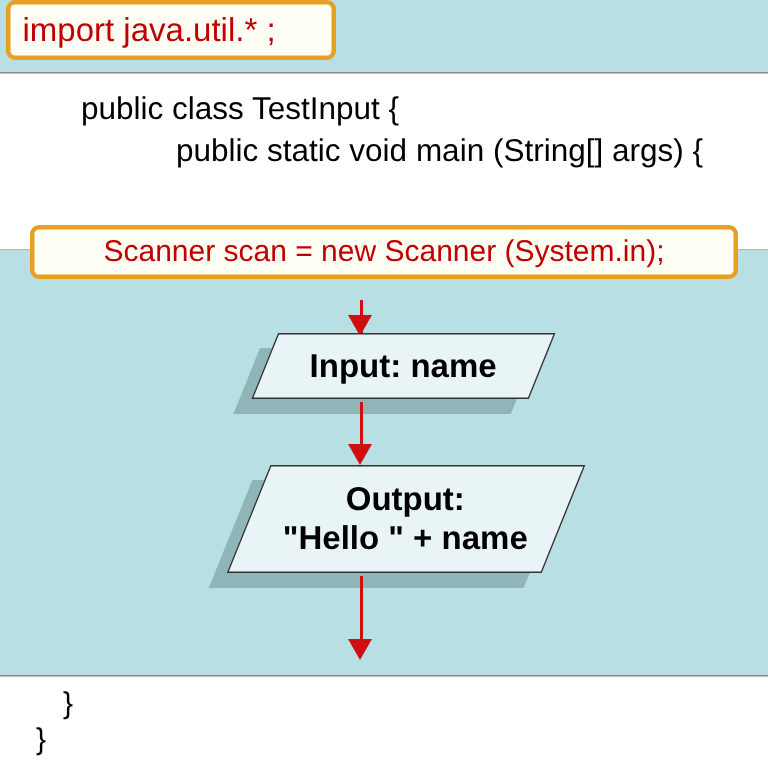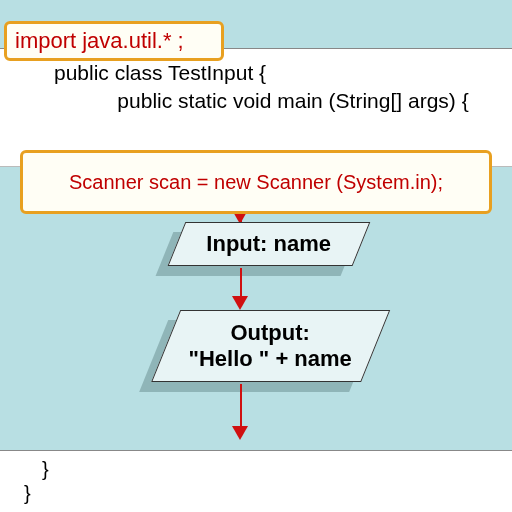--- a/index.html
+++ b/index.html
@@ -7,21 +7,21 @@
     width: 512px;
     height: 512px;
     background: #b8dfe3;
     font-family: Arial, Helvetica, sans-serif;
     position: relative;
     overflow: hidden;
   }
 
   .import-box {
     position: absolute;
-    top: 21px;
+    top: 0;
     left: 4px;
     width: 220px;
     height: 40px;
     background: #fffef5;
     border: 3px solid #e8a020;
     border-radius: 6px;
     display: flex;
     align-items: center;
     padding-left: 8px;
     z-index: 3;
@@ -50,21 +50,21 @@
     line-height: 1.35;
     margin-left: 44px;
   }
   .indent1 { padding-left: 30px; text-align: center; }
 
   .scanner-box {
     position: absolute;
     top: 150px;
     left: 20px;
     right: 20px;
-    height: 64px;
+    height: 36px;
     background: #fffef5;
     border: 3px solid #e8a020;
     border-radius: 6px;
     display: flex;
     align-items: center;
     justify-content: center;
     z-index: 3;
   }
   .scanner-box span {
     color: #c00000;

